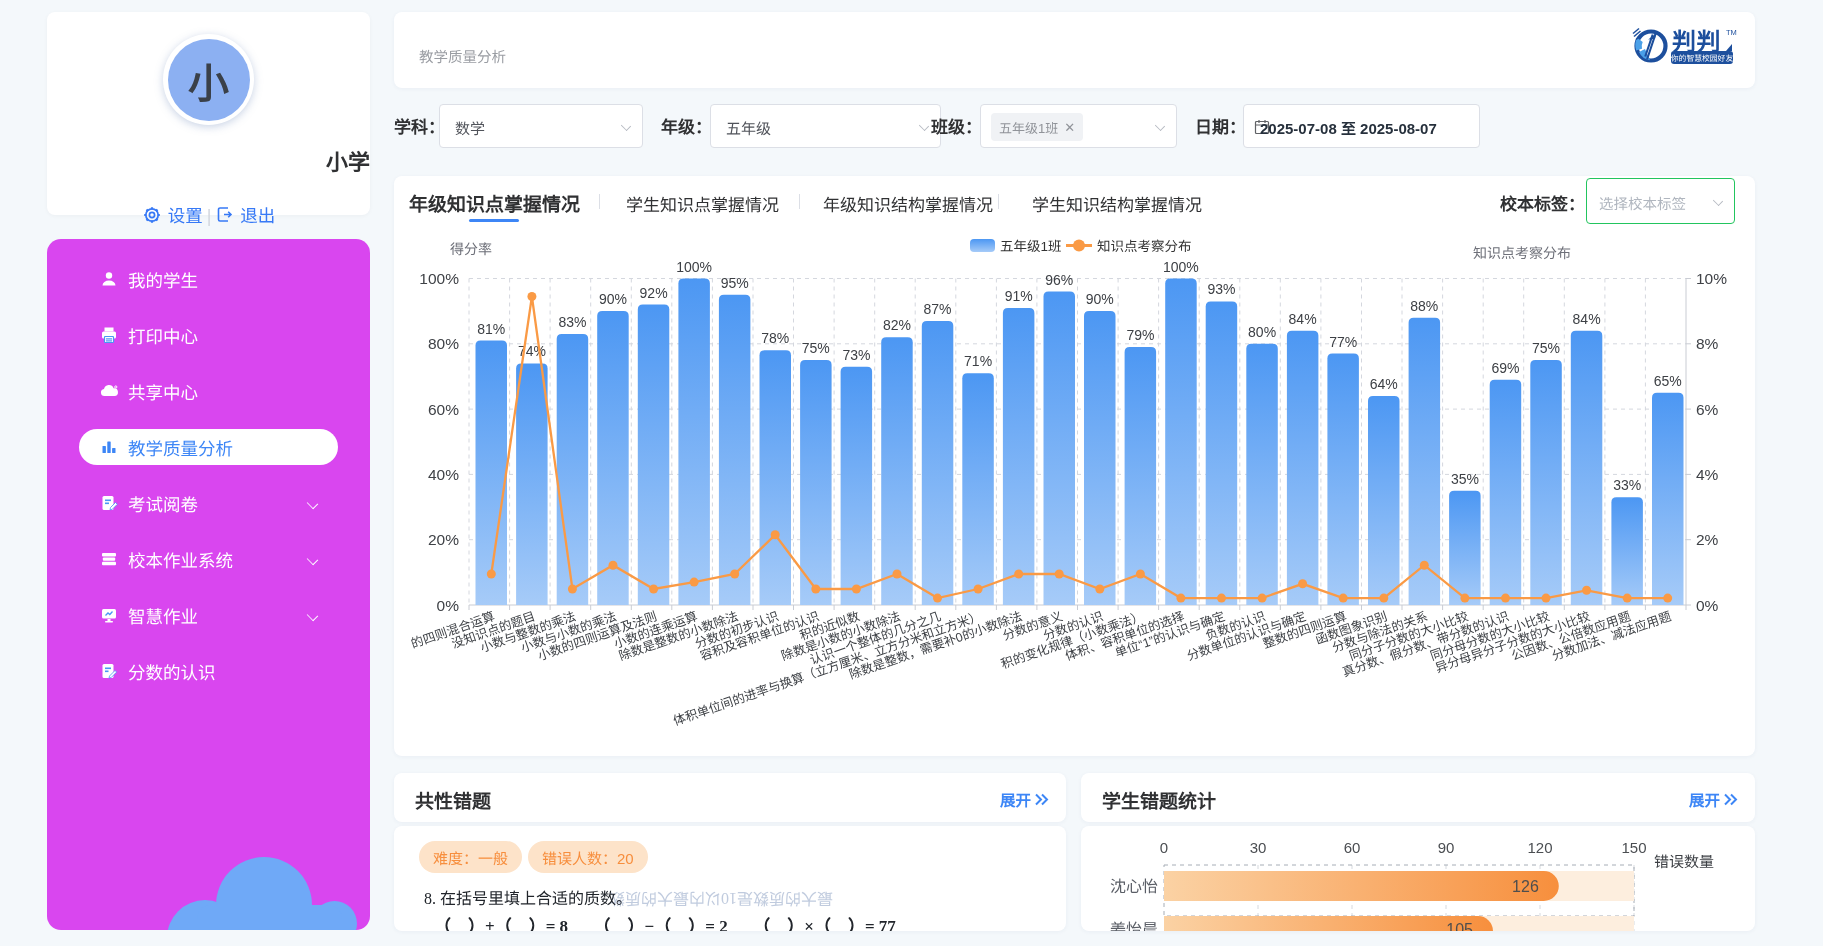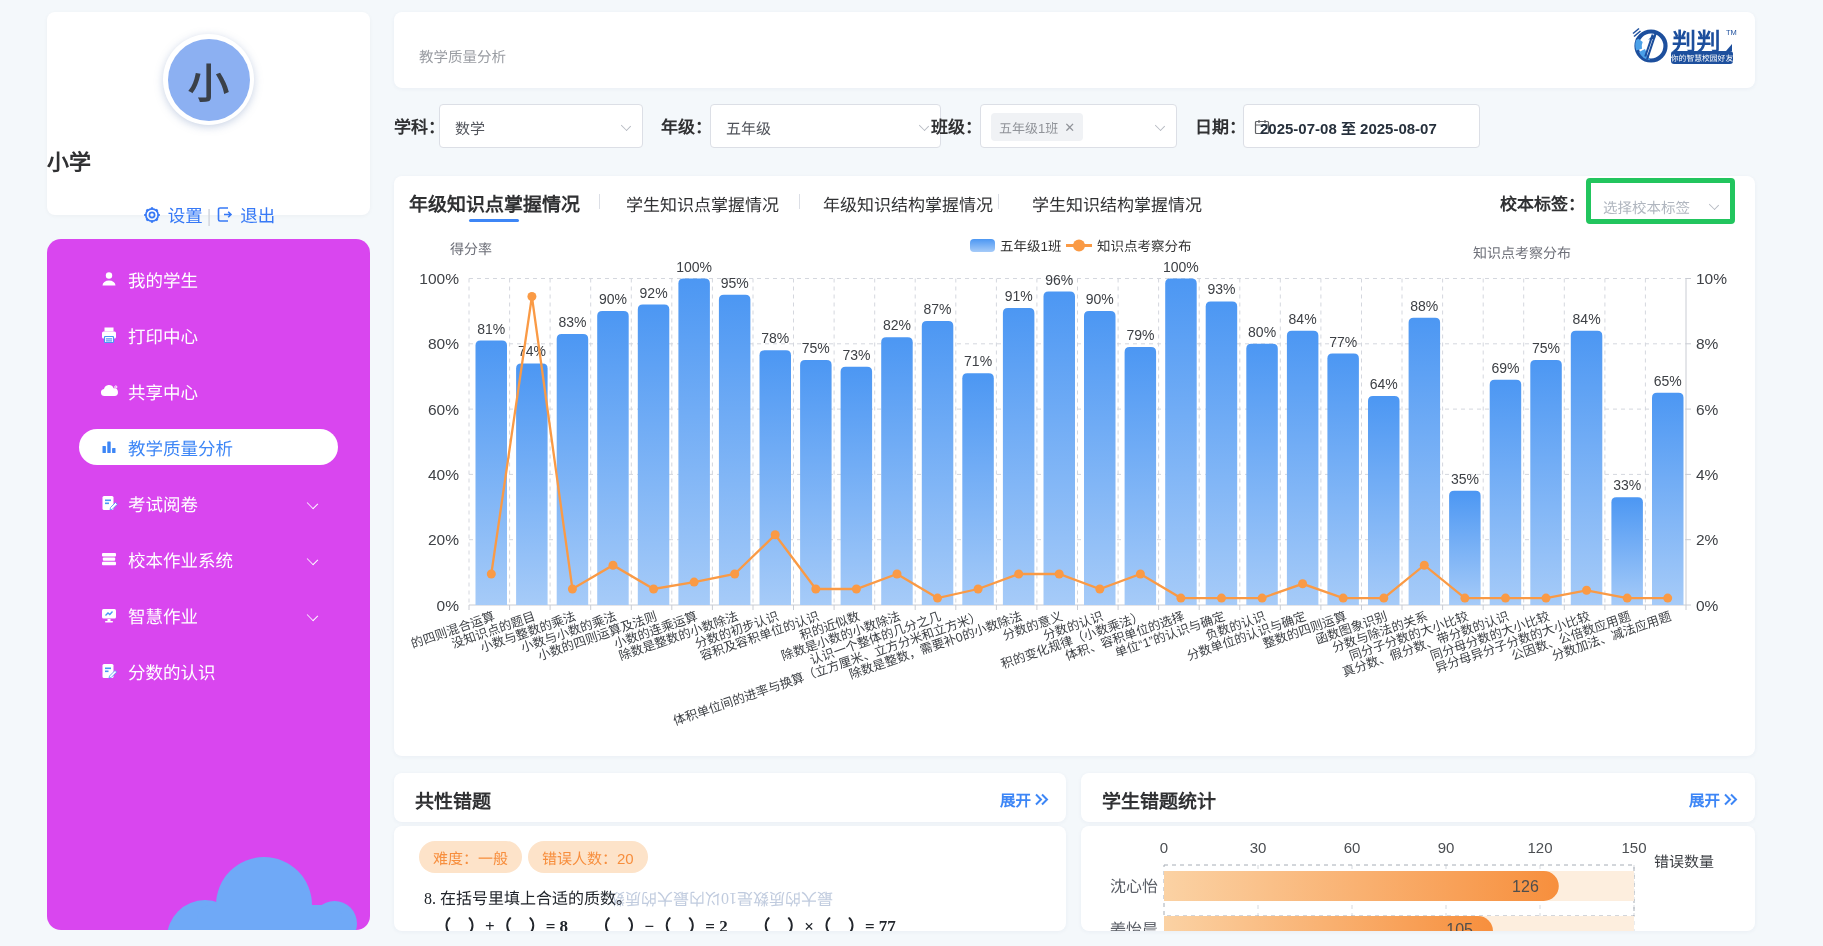--- a/index.html
+++ b/index.html
@@ -5,21 +5,21 @@
 * { margin:0; padding:0; box-sizing:border-box; }
 html,body { width:1823px; height:946px; overflow:hidden; background:#f4f8fb;
   font-family:"Liberation Sans",sans-serif; position:relative; }
 .abs { position:absolute; }
 .card { position:absolute; background:#fff; border-radius:8px; box-shadow:0 1px 4px rgba(31,60,120,0.05); }
 
 #pcard { left:47px; top:12px; width:323px; height:203px; box-shadow:0 1px 4px rgba(0,0,0,0.04); }
 #avring { position:absolute; left:116px; top:22px; width:91px; height:91px; border-radius:50%; background:#fff; box-shadow:0 2px 8px rgba(100,130,180,0.35); }
 #avatar { position:absolute; left:4.5px; top:4.5px; width:82px; height:82px; border-radius:50%; background:#8cb0f2;
   display:flex; align-items:center; justify-content:center; font-size:41px; font-weight:bold; color:#3a4049; }
-#uname { position:absolute; left:0; top:132px; width:100%; text-align:left; font-size:22px; font-weight:bold; color:#303133; }
+#uname { position:absolute; left:0; top:132px; width:100%; text-align:right; font-size:22px; font-weight:bold; color:#303133; }
 #plinks { position:absolute; left:0; top:190px; width:100%; display:flex; align-items:flex-end; justify-content:center; color:#3779f6; font-size:17.5px; }
 #plinks .dv { color:#d3d7de; font-size:18px; font-weight:200; margin:0 4px; }
 #plinks span.l { display:flex; align-items:center; gap:6px; }
 
 #menu { left:47px; top:239px; width:323px; height:691px; background:#d946ef; border-radius:14px; overflow:hidden; padding-top:12px; }
 .mi { position:relative; height:56px; display:flex; align-items:center; padding-left:53px; color:#fff; font-size:17.5px; }
 .mic { width:19px; height:18px; margin-right:9px; display:flex; align-items:center; }
 .mi.active { height:36px; margin:10px 32px; padding-left:21px; background:#fff; border-radius:18px; color:#3d86f6; }
 .chev { position:absolute; right:50px; top:50%; margin-top:-7px; width:14px; height:14px; }
 .chev::after { content:""; position:absolute; left:2px; top:3px; width:8px; height:8px; border-right:1.5px solid #fff; border-bottom:1.5px solid #fff; transform:rotate(45deg) scale(1,0.8); }
@@ -36,21 +36,21 @@
 .vchev { position:absolute; right:10px; top:17px; width:10px; height:10px; }
 .vchev::after { content:""; position:absolute; left:0; top:0; width:7px; height:7px; border-right:1.3px solid #b6bac2; border-bottom:1.3px solid #b6bac2; transform:rotate(45deg) scale(1,0.8); }
 .gtag { position:absolute; left:10px; top:8px; height:28px; background:#f0f2f5; border-radius:4px; font-size:13px; color:#909399; display:flex; align-items:center; padding:0 8px; gap:6px; }
 .gtag .x { font-size:13px; color:#909399; }
 
 #ccard { left:394px; top:176px; width:1361px; height:580px; }
 .tab { position:absolute; top:191px; font-size:17px; color:#303133; }
 .tsep { position:absolute; top:194px; width:1px; height:15px; background:#dcdfe6; }
 #tund { position:absolute; left:469px; top:219px; width:50px; height:3px; background:#3d86f6; border-radius:2px; }
 #xbq { position:absolute; left:1500px; top:190px; font-size:17px; font-weight:bold; color:#303133; }
-#xbsel { position:absolute; left:1586px; top:178px; width:149px; height:46px; background:#fff; border:5px solid #22c55e; border-radius:4px; }
+#xbsel { position:absolute; left:1586px; top:178px; width:149px; height:46px; background:#fff; border:1px solid #22c55e; border-radius:4px; }
 #xbsel .ph { position:absolute; left:12px; top:13px; font-size:14.5px; color:#b0b6bf; }
 #xbsel .vchev { top:18px; }
 #chartsvg { position:absolute; left:394px; top:176px; }
 
 #blh { left:394px; top:773px; width:672px; height:49px; }
 #brh { left:1081px; top:773px; width:674px; height:49px; }
 .ctitle { position:absolute; left:21px; top:13px; font-size:19px; font-weight:bold; color:#303133; }
 .expand { position:absolute; right:17px; top:15px; font-size:15.5px; font-weight:bold; color:#3d86f6; display:flex; align-items:center; gap:3px; }
 #blb { left:394px; top:826px; width:672px; height:105px; overflow:hidden;text-align:center; }
 #brb { left:1081px; top:826px; width:674px; height:105px; overflow:hidden; }

